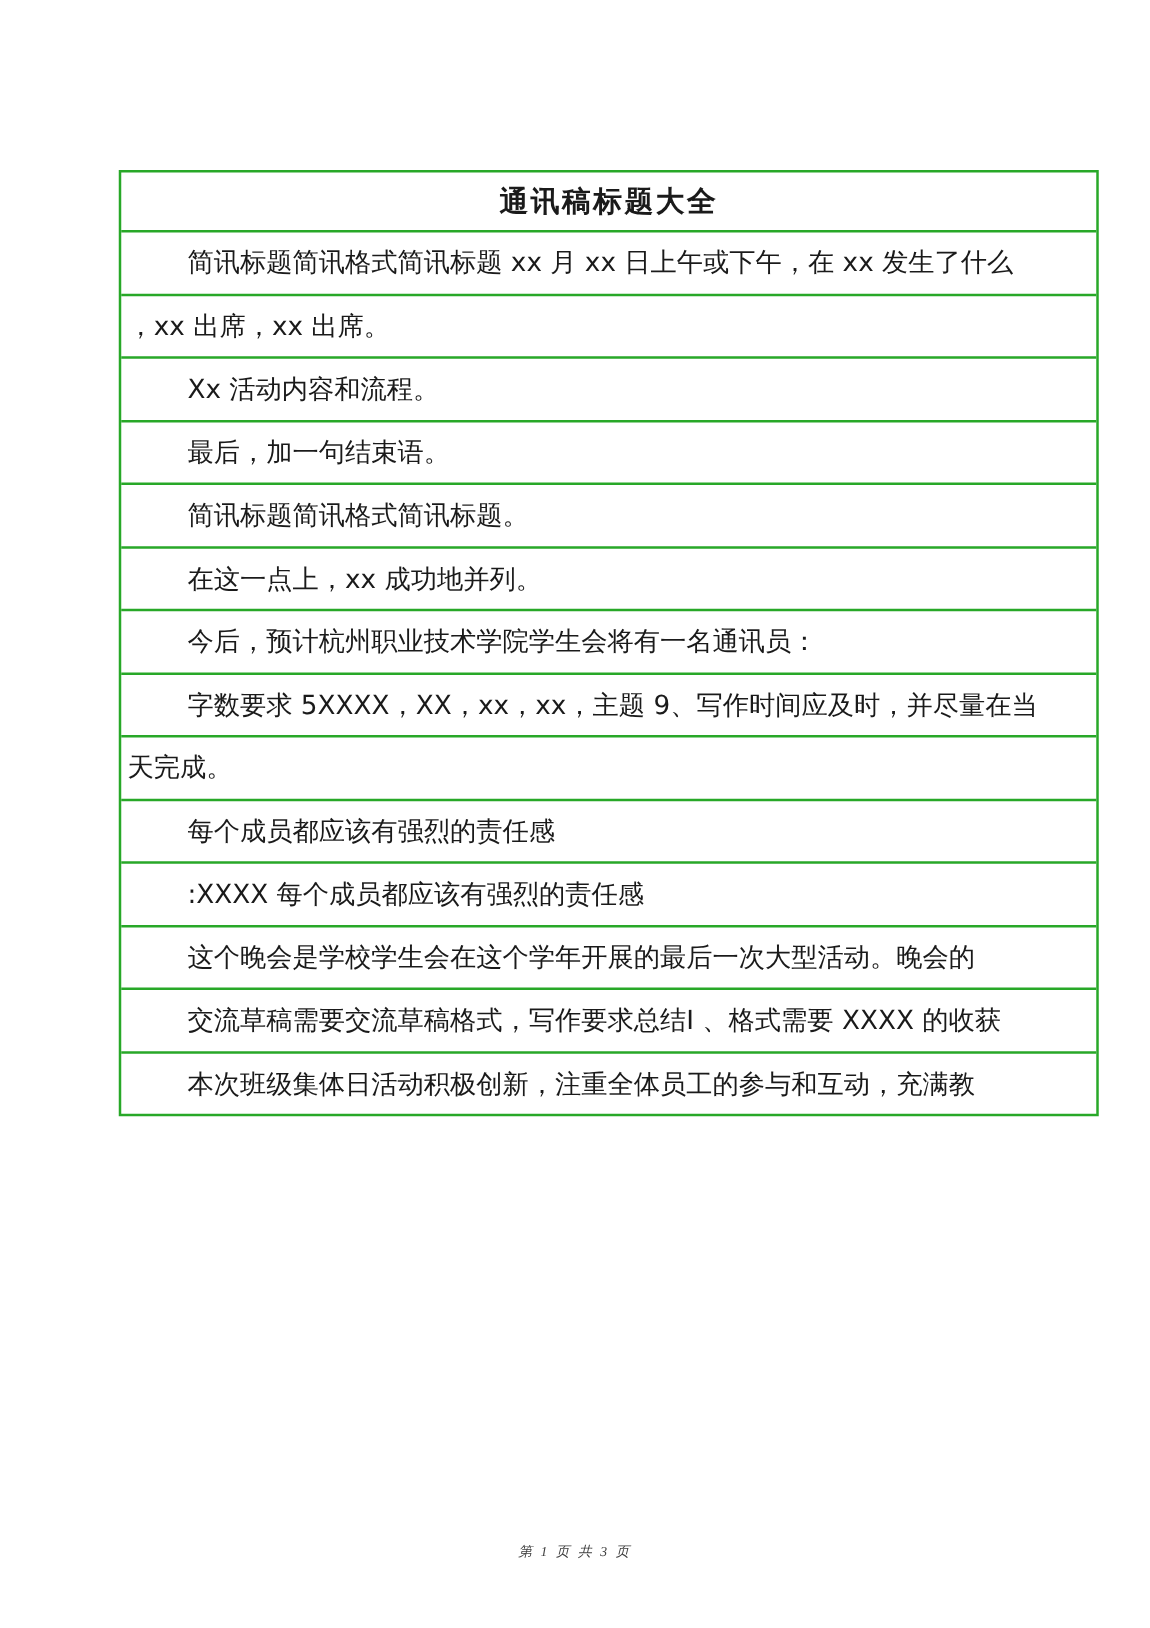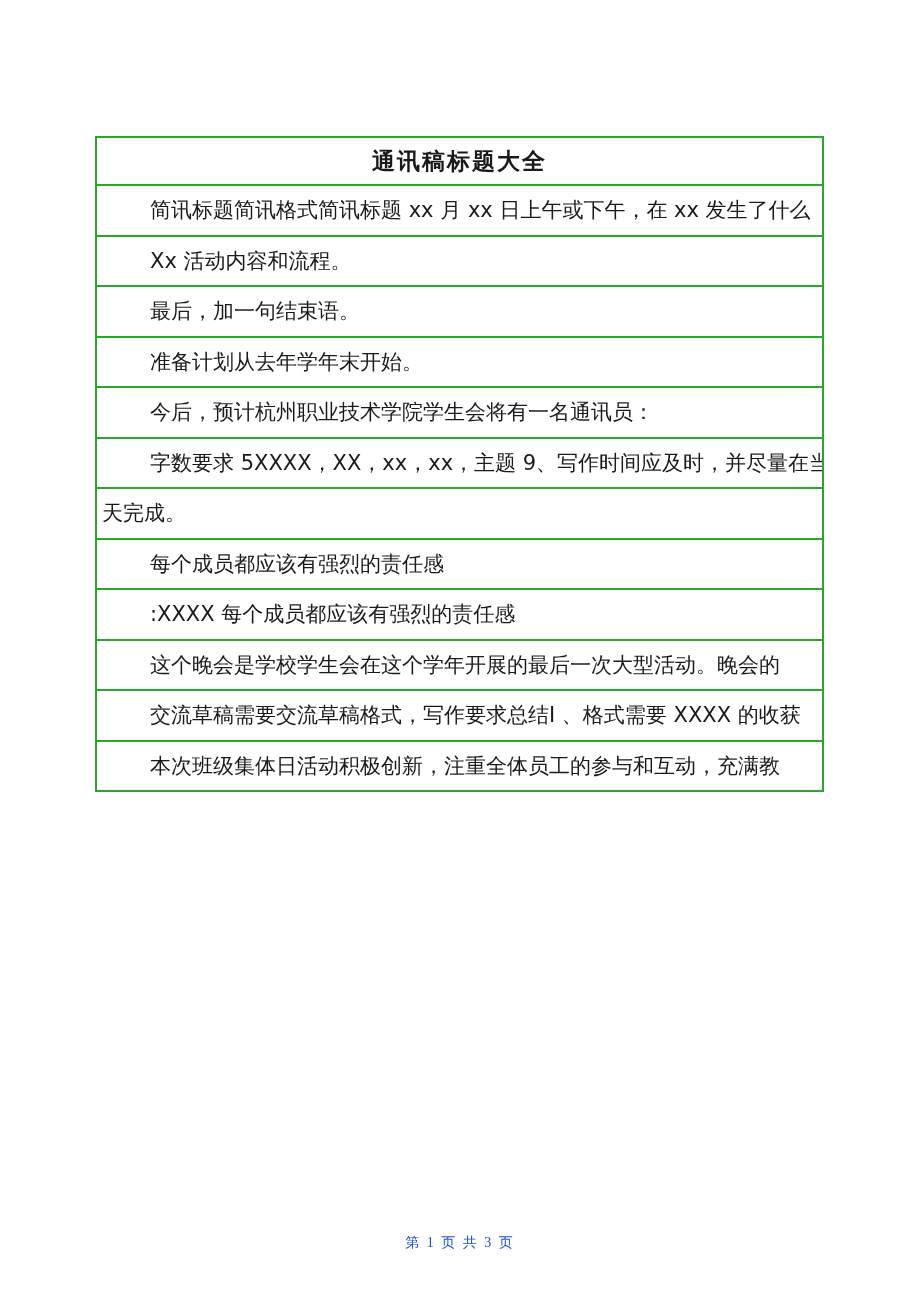--- a/index.html
+++ b/index.html
@@ -16,21 +16,21 @@
     width:920px;
     height:1302px;
     background:#ffffff;
     font-family:"DejaVu Sans", sans-serif;
     overflow:hidden;
   }
   .doc-table{
     position:absolute;
     left:95px;
     top:136px;
-    width:729px;
+    width:784px;
     box-sizing:border-box;
     border:2px solid var(--green);
     background:#ffffff;
   }
   .title-row{
     box-sizing:border-box;
     height:46px;
     display:flex;
     align-items:center;
     justify-content:center;
@@ -56,47 +56,54 @@
   }
   .line-row.indent{
     padding-left:53px;
   }
   .footer{
     position:absolute;
     top:1234px;
     left:0;
     width:920px;
     text-align:center;
-    font-size:14px;
+    font-size:11px;
     letter-spacing:2px;
-    color:#1d4ed8;
+    color:#404040;
     font-family:"Liberation Serif","DejaVu Serif",serif;
+    font-style:italic;
   }
 </style>
 </head>
 <body>
 
 <div class="page">
 
   <div class="doc-table">
     <div class="title-row">
       <span>通讯稿标题大全</span>
     </div>
     <div>
         <div class="line-row indent">
     <span>简讯标题简讯格式简讯标题 xx 月 xx 日上午或下午，在 xx 发生了什么</span>
   </div>
+        <div class="line-row">
+    <span>，xx 出席，xx 出席。</span>
+  </div>
         <div class="line-row indent">
     <span>Xx 活动内容和流程。</span>
   </div>
         <div class="line-row indent">
     <span>最后，加一句结束语。</span>
   </div>
         <div class="line-row indent">
-    <span>准备计划从去年学年末开始。</span>
+    <span>简讯标题简讯格式简讯标题。</span>
+  </div>
+        <div class="line-row indent">
+    <span>在这一点上，xx 成功地并列。</span>
   </div>
         <div class="line-row indent">
     <span>今后，预计杭州职业技术学院学生会将有一名通讯员：</span>
   </div>
         <div class="line-row indent">
     <span>字数要求 5XXXX，XX，xx，xx，主题 9、写作时间应及时，并尽量在当</span>
   </div>
         <div class="line-row">
     <span>天完成。</span>
   </div>

